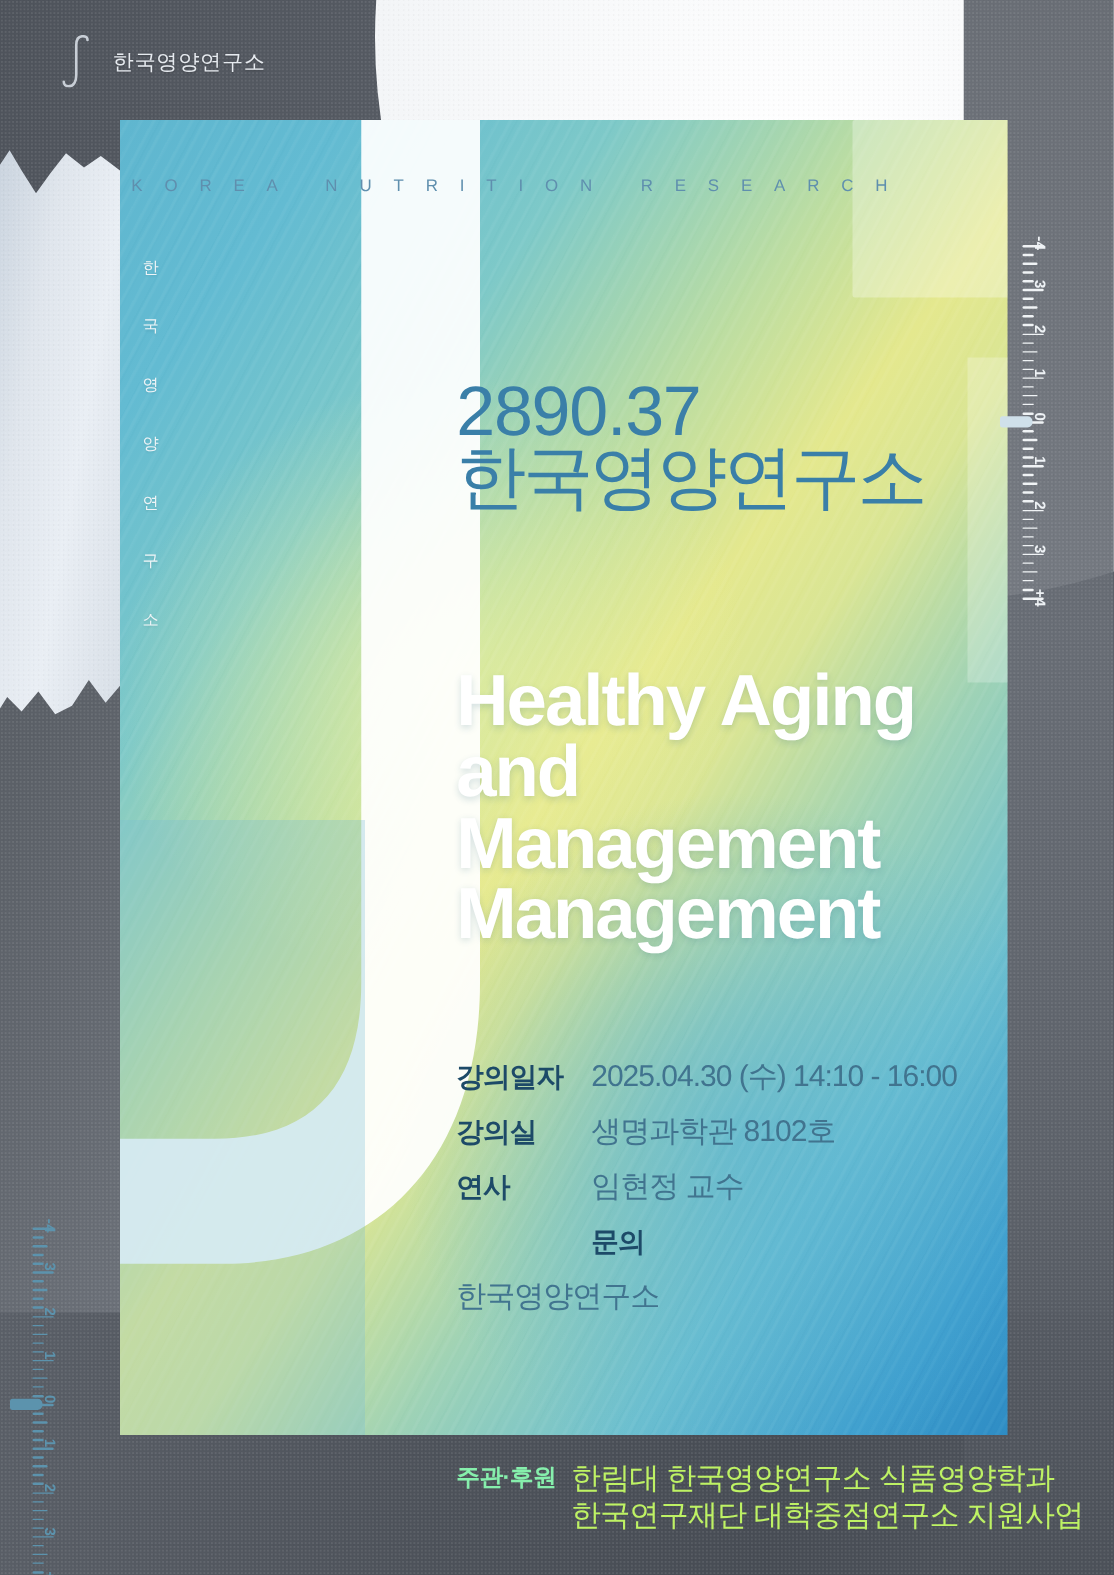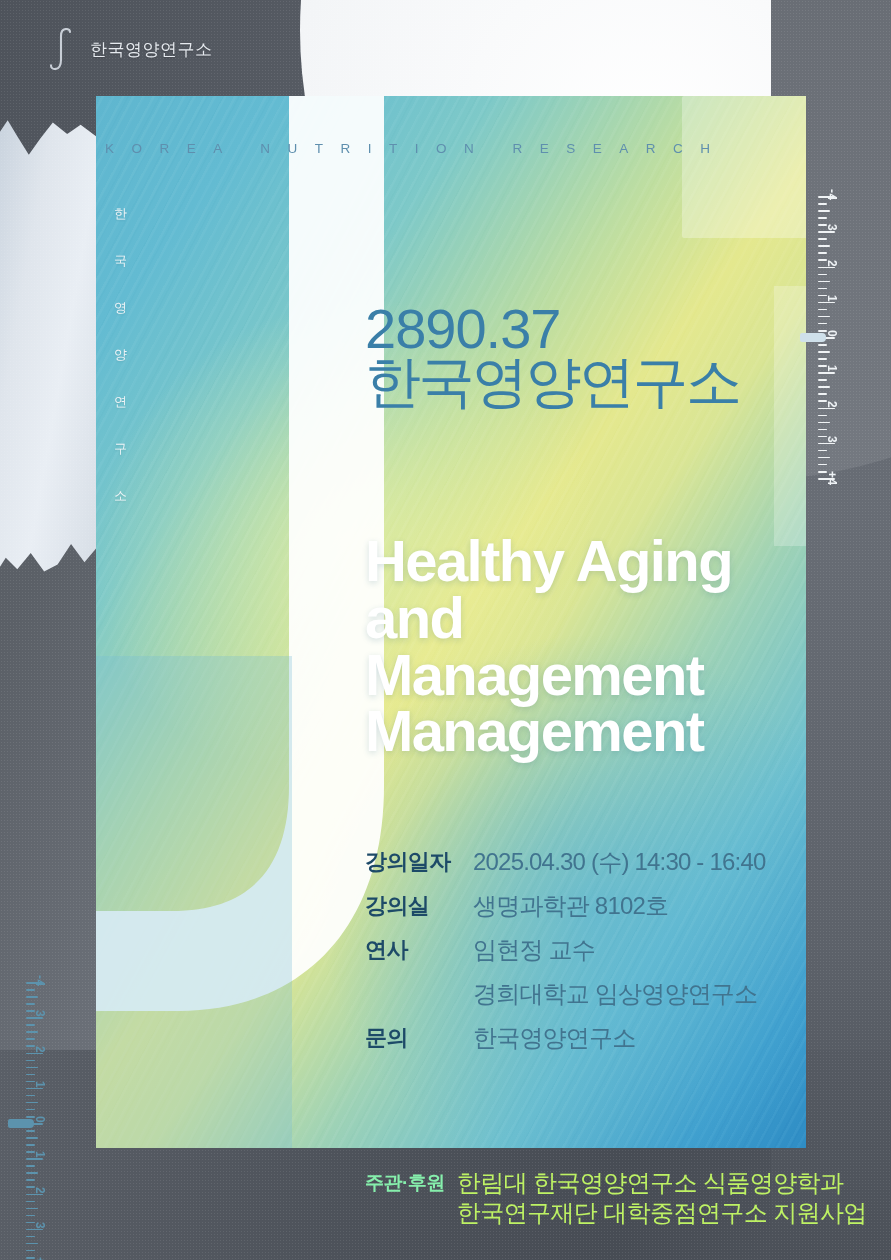--- a/index.html
+++ b/index.html
@@ -245,27 +245,26 @@
 
   <div class="headline">
     <div>Healthy Aging</div>
     <div>and</div>
     <div>Management</div>
     <div>Management</div>
   </div>
 
   <div class="details">
     <div class="d-label">강의일자</div>
-    <div class="d-val">2025.04.30 (수) 14:30 - 16:40</div>
+    <div class="d-val">2025.04.30 (수) 14:10 - 16:00</div>
     <div class="d-label">강의실</div>
     <div class="d-val">생명과학관  8102호</div>
     <div class="d-label">연사</div>
     <div class="d-val">임현정 교수</div>
     <div class="d-label d-blank"></div>
-    <div class="d-val sub">경희대학교 임상영양연구소</div>
     <div class="d-label">문의</div>
     <div class="d-val">한국영양연구소</div>
     <div class="d-label d-blank"></div>
   </div>
 
   <div class="footer">
     <div class="f-label">주관·후원</div>
     <div class="f-lines">
       <div class="f-line">한림대 한국영양연구소 식품영양학과</div>
       <div class="f-line">한국연구재단 대학중점연구소 지원사업</div>

